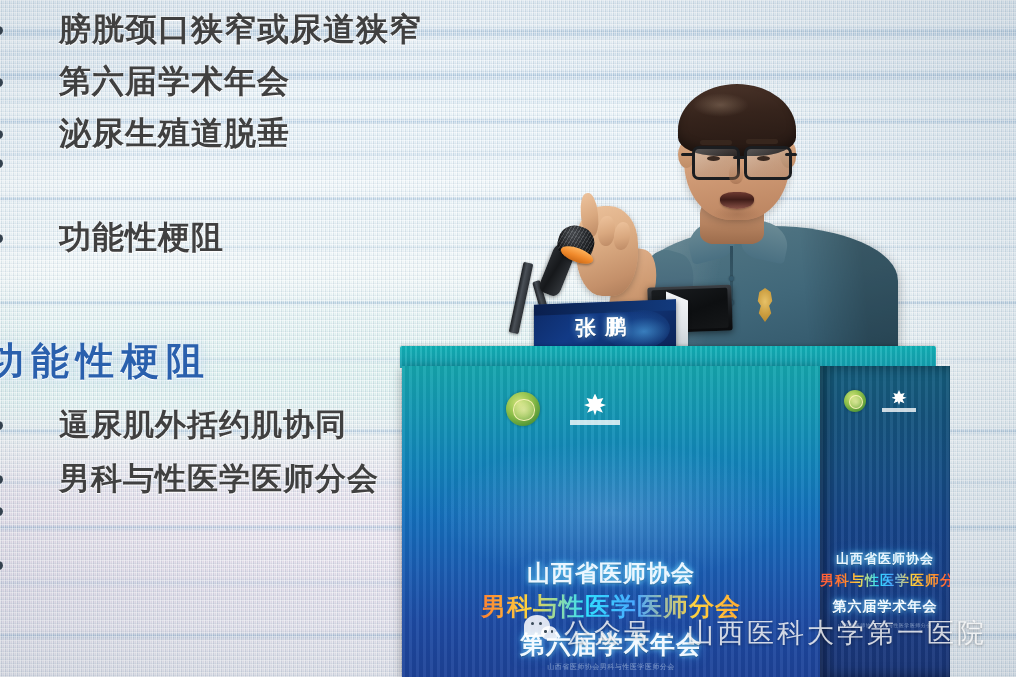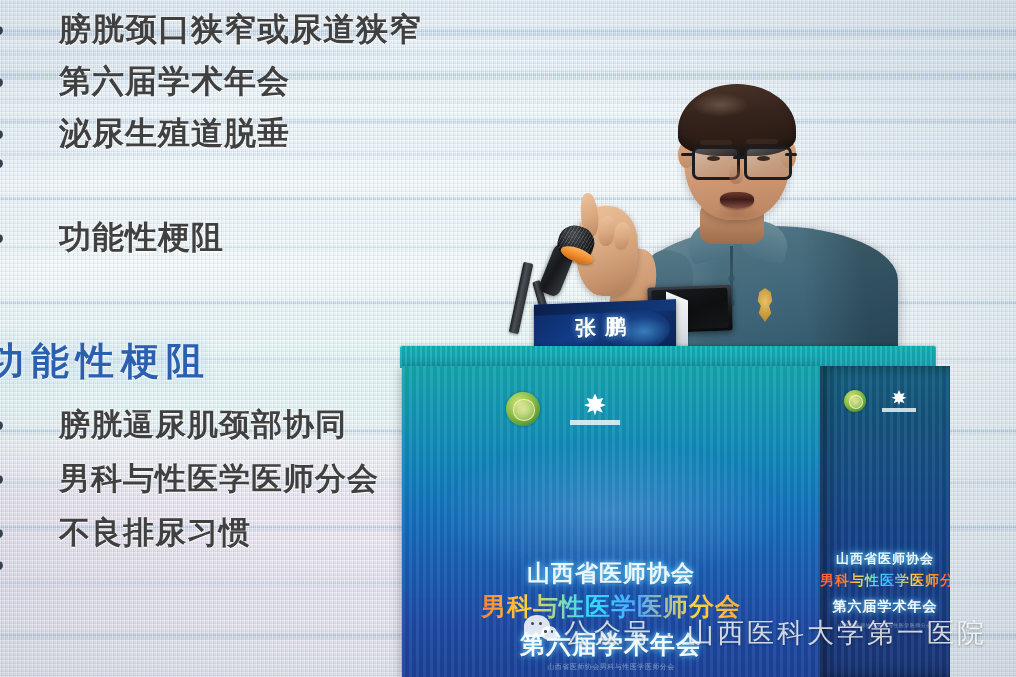--- a/index.html
+++ b/index.html
@@ -384,31 +384,30 @@
 
     <div class="bullet-row" style="left:-6px;top:216px;gap:56px;font-size:32px;">
       <span class="dot"></span>
       <span class="btext">功能性梗阻</span>
     </div>
 
     <div class="heading" style="left:-14px;top:336px;font-size:38px;">功能性梗阻</div>
 
     <div class="bullet-row" style="left:-6px;top:404px;gap:56px;font-size:31px;">
       <span class="dot"></span>
-      <span class="btext">膀胱逼尿肌颈部协同</span>
+      <span class="btext">逼尿肌外括约肌协同</span>
     </div>
 
     <div class="bullet-row" style="left:-6px;top:458px;gap:56px;font-size:31px;">
       <span class="dot"></span>
       <span class="btext">男科与性医学医师分会</span>
     </div>
 
     <div class="bullet-row" style="left:-6px;top:512px;gap:56px;font-size:31px;">
       <span class="dot"></span>
-      <span class="btext">不良排尿习惯</span>
     </div>
 
     <div class="bullet-row" style="left:-6px;top:566px;gap:56px;font-size:31px;">
       <span class="dot"></span>
     </div>
   </div>
 
   <div class="person">
 
     <div class="torso" style="left:636px;top:226px;width:262px;height:150px;">

